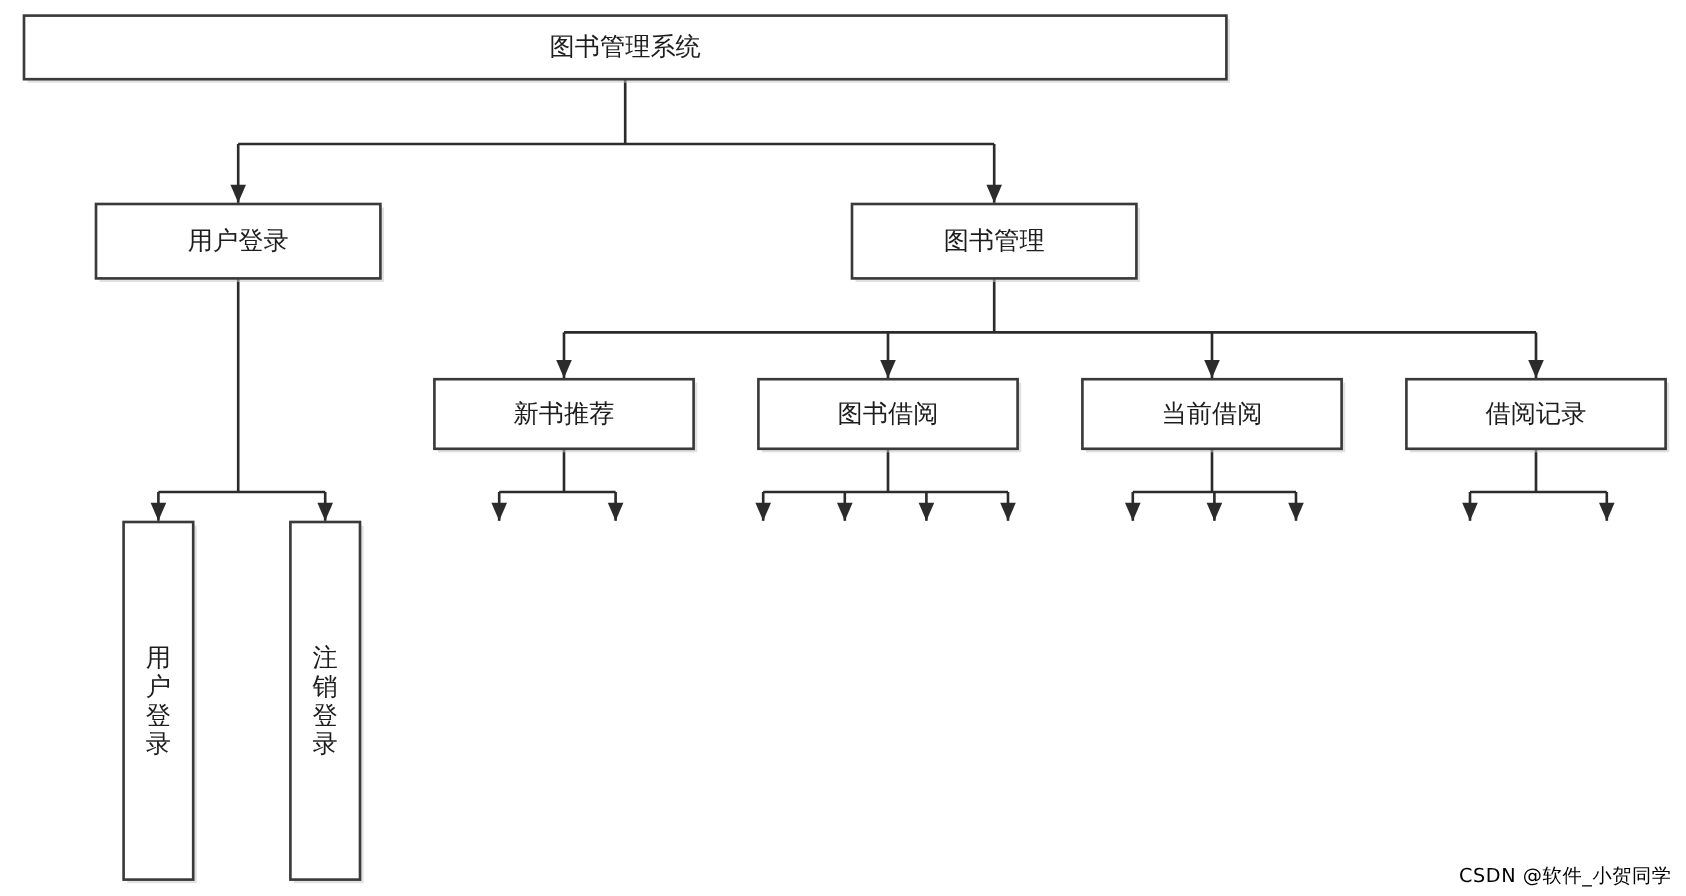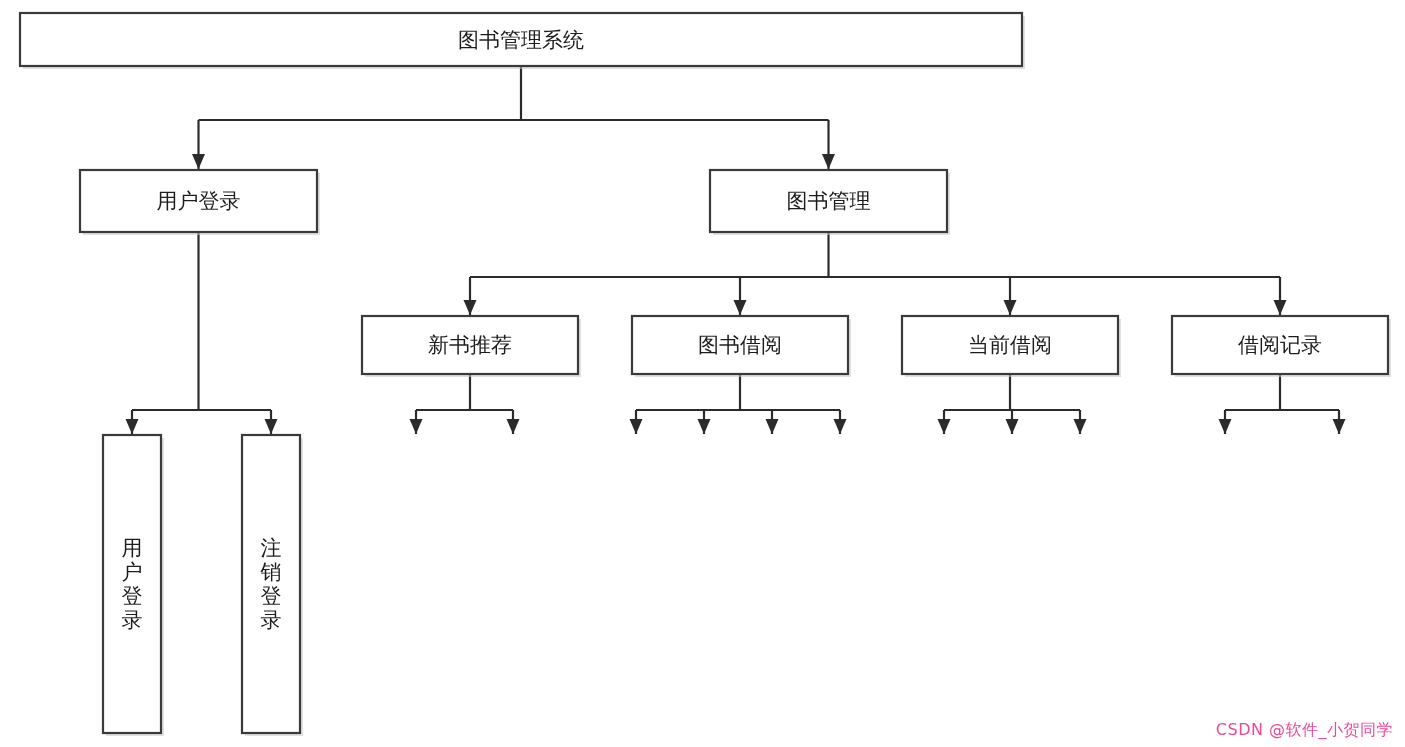--- a/index.html
+++ b/index.html
@@ -56,21 +56,21 @@
     font-size: 21px;
     fill: #1d1d1d;
     text-anchor: middle;
   }
   .watermark {
     position: absolute;
     right: 12px;
     bottom: 6px;
     font-family: "DejaVu Sans", "Liberation Sans", sans-serif;
     font-size: 16px;
-    color: #ec4899;
+    color: #000000;
     letter-spacing: 0.5px;
     white-space: nowrap;
     user-select: none;
   }
 </style>
 </head>
 <body>
 
 <div id="diagram-root">
   <svg id="tree-svg" viewBox="0 0 1405 747" xmlns="http://www.w3.org/2000/svg">

